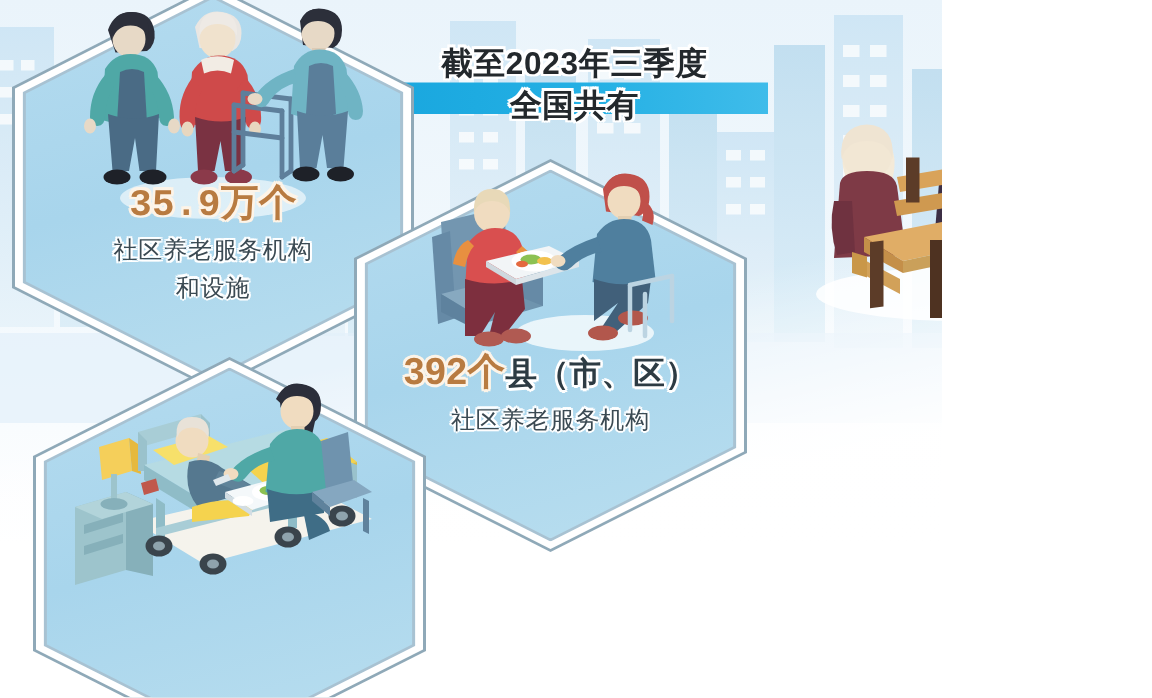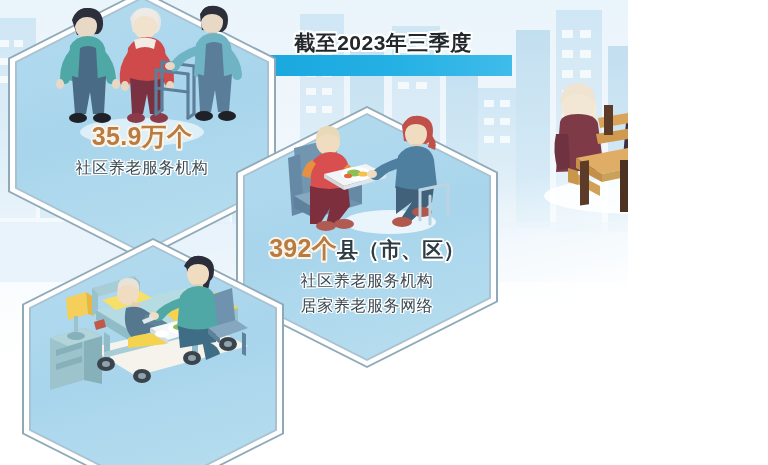--- a/index.html
+++ b/index.html
@@ -289,20 +289,21 @@
 
       <path d="M180 124 q22 8 44 2 l-4 52 l-14 0 l-4 -34 l-6 34 l-14 0 z" fill="#3a4161"></path>
       <ellipse cx="186" cy="182" rx="11" ry="6" fill="#22252f"></ellipse>
       <ellipse cx="216" cy="182" rx="11" ry="6" fill="#22252f"></ellipse>
     </g>
   </svg>
 
   <div class="title-block">
     <div class="title-banner"></div>
     <div class="title-line l1">截至2023年三季度</div>
+    <div class="title-line l2">全国共有</div>
   </div>
 
   <div class="hex" id="hex-institutions">
     <div class="shape outer"></div>
     <div class="shape white"></div>
     <div class="shape inner-line"></div>
     <div class="shape fill"></div>
     <div class="content">
 
       <svg class="illus" style="left:22px;top:14px;width:224px;height:150px;" viewBox="0 0 224 150">
@@ -361,25 +362,26 @@
           <path d="M176 40 q8 -4 16 0 l2 32 q-10 4 -20 0z" fill="#5a7e9a"></path>
           <path d="M166 42 q-18 6 -26 18 q-3 5 2 7 q5 2 8 -4 q6 -9 18 -12z" fill="#6fb4c4"></path>
           <ellipse cx="140" cy="62" rx="5" ry="4" fill="#e7d9c6"></ellipse>
           <path d="M200 44 q11 12 12 26 q0 6 -5 6 q-5 0 -5 -7 q-1 -11 -7 -18z" fill="#6fb4c4"></path>
           <path d="M168 70 q18 6 34 0 l-3 38 l-11 0 l-3 -22 l-4 22 l-11 0z" fill="#5a7e9a"></path>
           <ellipse cx="174" cy="112" rx="9" ry="5" fill="#1e2128"></ellipse>
           <ellipse cx="197" cy="112" rx="9" ry="5" fill="#1e2128"></ellipse>
         </g>
       </svg>
 
-      <div class="txtwrap" style="top:132px;">
+      <div class="txtwrap" style="top:132px;font-family:Liberation Mono, monospace;">
         <div class="bignum">35.9万个</div>
       </div>
       <div class="txtwrap" style="top:165px;">
         <div class="caption">社区养老服务机构</div>
+        <div class="caption">和设施</div>
       </div>
     </div>
   </div>
 
   <div class="hex" id="hex-counties">
     <div class="shape outer"></div>
     <div class="shape white"></div>
     <div class="shape inner-line"></div>
     <div class="shape fill"></div>
     <div class="content">
@@ -438,21 +440,20 @@
           <path d="M178 72 L178 102"></path>
           <path d="M160 84 L160 112"></path>
         </g>
       </svg>
 
       <div class="txtwrap" style="top:128px;">
         <div class="bignum"><span>392个</span><span class="suffix">县（市、区）</span></div>
       </div>
       <div class="txtwrap" style="top:162px;">
         <div class="caption">社区养老服务机构</div>
-        <div class="caption">居家养老服务网络</div>
       </div>
     </div>
   </div>
 
   <div class="hex" id="hex-beds">
     <div class="shape outer"></div>
     <div class="shape white"></div>
     <div class="shape inner-line"></div>
     <div class="shape fill"></div>
     <div class="content">

